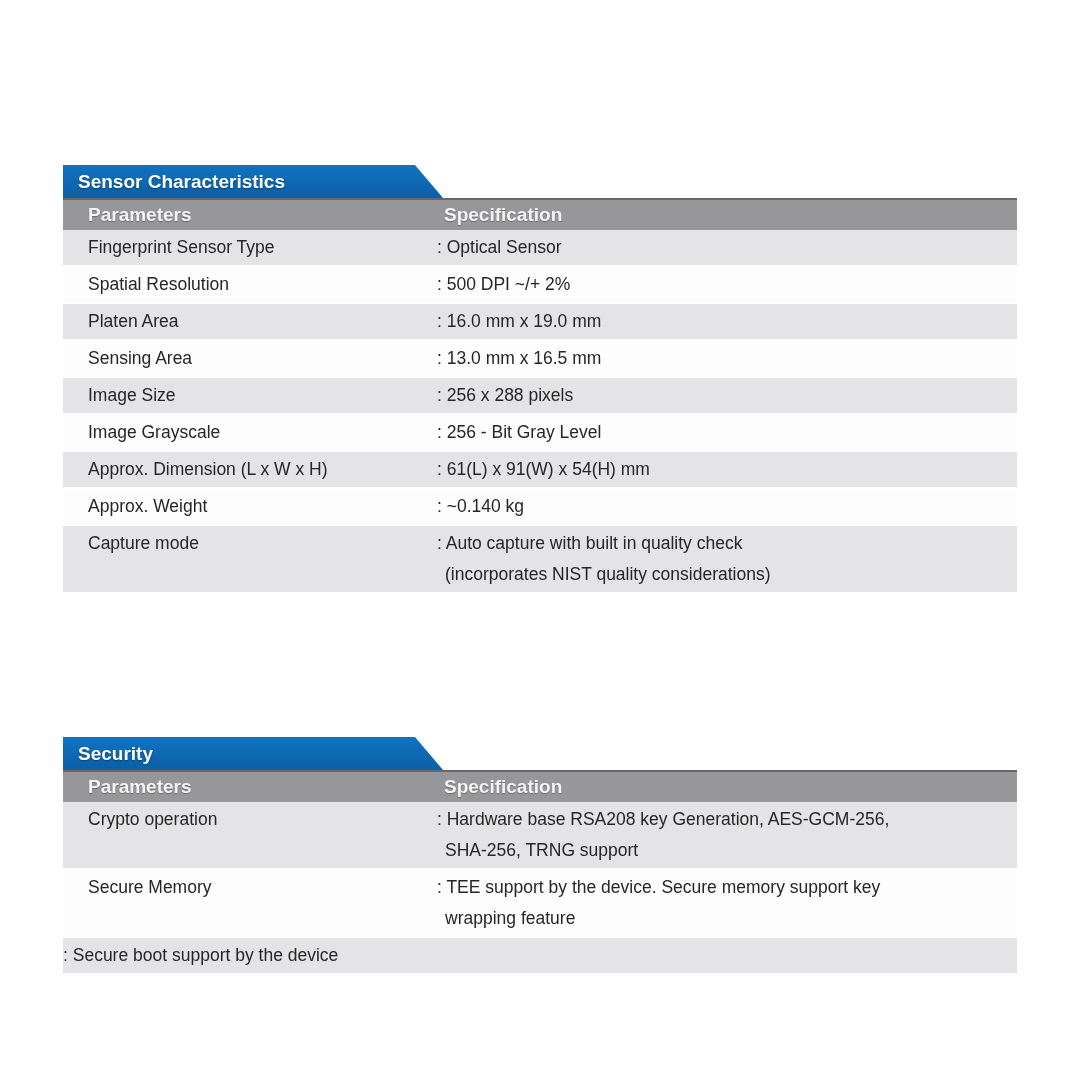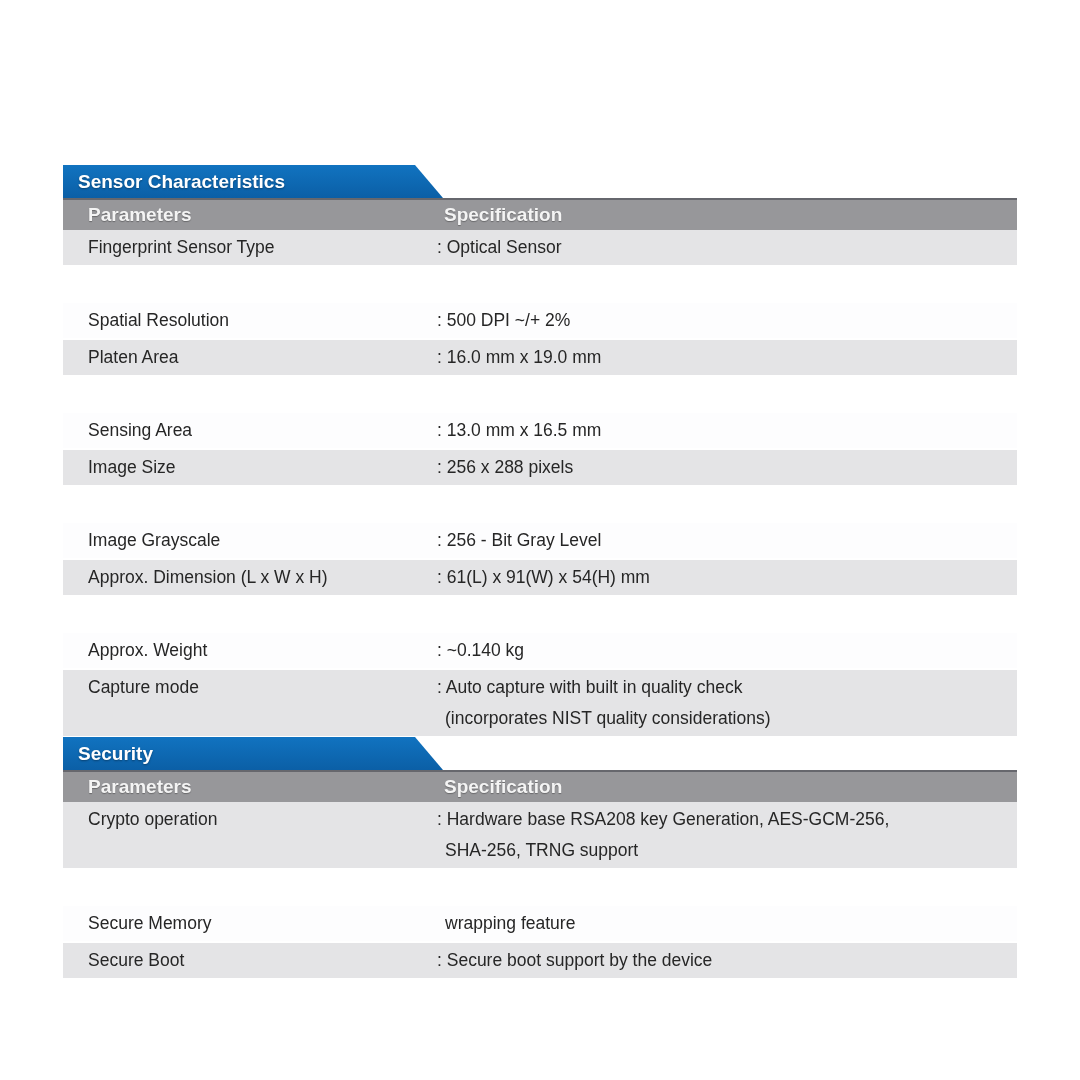--- a/index.html
+++ b/index.html
@@ -30,21 +30,21 @@
                 text-shadow:0 1px 2px rgba(0,0,0,.35); }
   .thead { display:flex; height:32px; background:#97979a; border-top:2px solid #66676d; }
   .th { color:#f4f4f4; font-size:19px; font-weight:bold; line-height:30px;
         text-shadow:0 1px 1px rgba(0,0,0,.3); }
   .th.param { width:374px; padding-left:25px; }
   .th.spec  { flex:1; padding-left:7px; }
 
   .tbody { width:100%; }
   .row { display:flex; border-bottom:2px solid #ffffff; padding:1px 0 1px; }
   .row.shade { background:#e4e4e6; }
-  .row.plain { background:#fdfdfe;margin-top:36px; }
+  .row.plain { background:#fdfdfe; }
   .cell { padding-top:1px; padding-bottom:1px; }
   .cell.param { width:374px; padding-left:25px; }
   .cell.spec  { flex:1; padding-right:12px; }
   .line { line-height:31px; font-size:17.5px; color:#262626; white-space:nowrap; }
   .line.cont { padding-left:8px; }
 </style>
 </head>
 <body>
 
 <div class="page">
@@ -153,27 +153,25 @@
           <div class="cell spec">
             <div class="line">: Hardware base RSA208 key Generation, AES-GCM-256,</div>
             <div class="line cont">SHA-256, TRNG support</div>
           </div>
         </div>
         <div class="row plain">
           <div class="cell param">
             <div class="line">Secure Memory</div>
           </div>
           <div class="cell spec">
+            <div class="line">: TEE support by the device. Secure memory support key</div>
             <div class="line cont">wrapping feature</div>
           </div>
         </div>
         <div class="row shade">
-          <div class="cell param">
-            <div class="line">Secure Boot</div>
-          </div>
           <div class="cell spec">
             <div class="line">: Secure boot support by the device</div>
           </div>
         </div>
       </div>
   </section>
 
 </div>
 
 </body></html>

